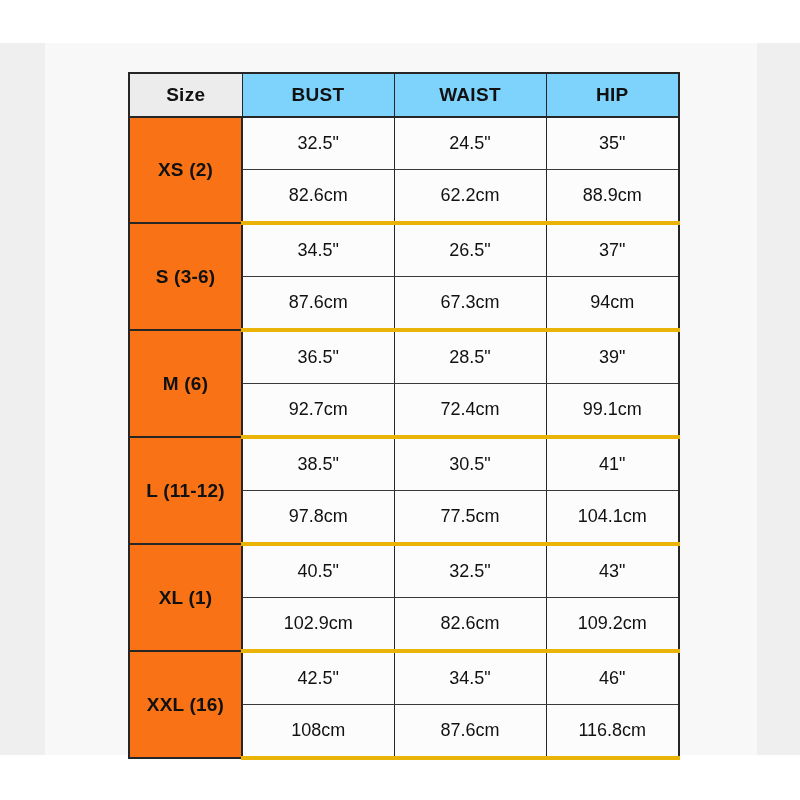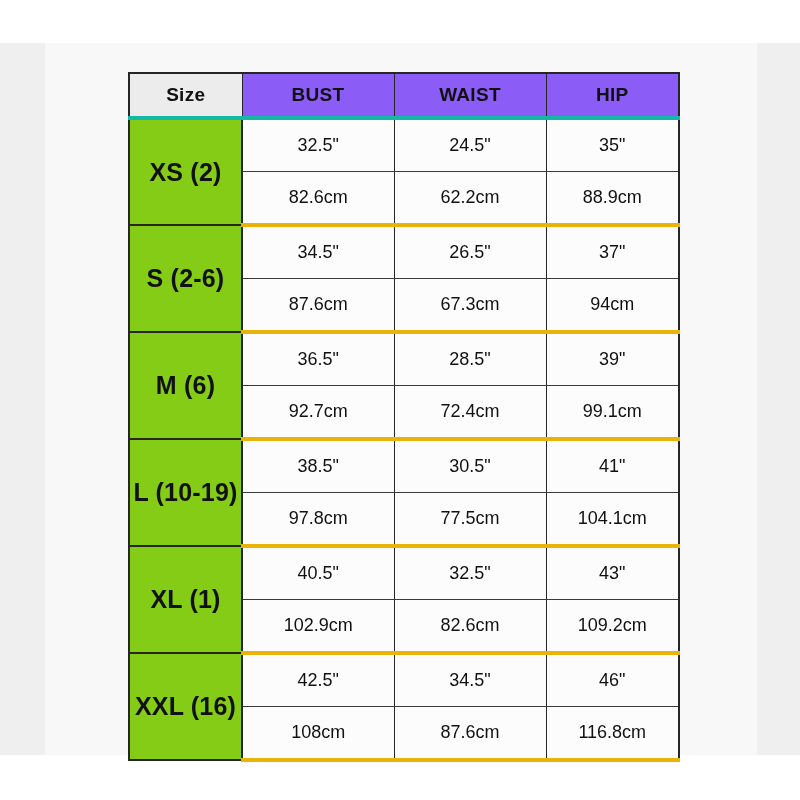--- a/index.html
+++ b/index.html
@@ -66,33 +66,33 @@
     color: #111111;
     padding: 0;
   }
 
   
   thead th {
     height: 42px;
     font-size: 19px;
     font-weight: bold;
     letter-spacing: 0.3px;
-    border-bottom: 4px solid #14b8a6;
+    border-bottom: 1px solid #14b8a6;
   }
   th.th-size {
     background: #ececec;
   }
   th.th-meas {
-    background: #8b5cf6;
+    background: #7dd3fc;
   }
 
   
   td.size-cell {
-    background: #84cc16;
-    font-size: 25px;
+    background: #f97316;
+    font-size: 19px;
     font-weight: bold;
     letter-spacing: 0.2px;
     border-top: 2px solid #262626;
     border-bottom: 2px solid #262626;
     border-right: 2px solid #262626;
   }
 
   
   td.meas {
     background: #fcfcfc;
@@ -139,21 +139,21 @@
             <td class="meas">32.5"</td>
             <td class="meas">24.5"</td>
             <td class="meas">35"</td>
           </tr>
           <tr class="row-cm">
             <td class="meas">82.6cm</td>
             <td class="meas">62.2cm</td>
             <td class="meas">88.9cm</td>
           </tr>
           <tr class="row-in">
-            <td class="size-cell" rowspan="2">S (2-6)</td>
+            <td class="size-cell" rowspan="2">S (3-6)</td>
             <td class="meas">34.5"</td>
             <td class="meas">26.5"</td>
             <td class="meas">37"</td>
           </tr>
           <tr class="row-cm">
             <td class="meas">87.6cm</td>
             <td class="meas">67.3cm</td>
             <td class="meas">94cm</td>
           </tr>
           <tr class="row-in">
@@ -161,21 +161,21 @@
             <td class="meas">36.5"</td>
             <td class="meas">28.5"</td>
             <td class="meas">39"</td>
           </tr>
           <tr class="row-cm">
             <td class="meas">92.7cm</td>
             <td class="meas">72.4cm</td>
             <td class="meas">99.1cm</td>
           </tr>
           <tr class="row-in">
-            <td class="size-cell" rowspan="2">L (10-19)</td>
+            <td class="size-cell" rowspan="2">L (11-12)</td>
             <td class="meas">38.5"</td>
             <td class="meas">30.5"</td>
             <td class="meas">41"</td>
           </tr>
           <tr class="row-cm">
             <td class="meas">97.8cm</td>
             <td class="meas">77.5cm</td>
             <td class="meas">104.1cm</td>
           </tr>
           <tr class="row-in">

